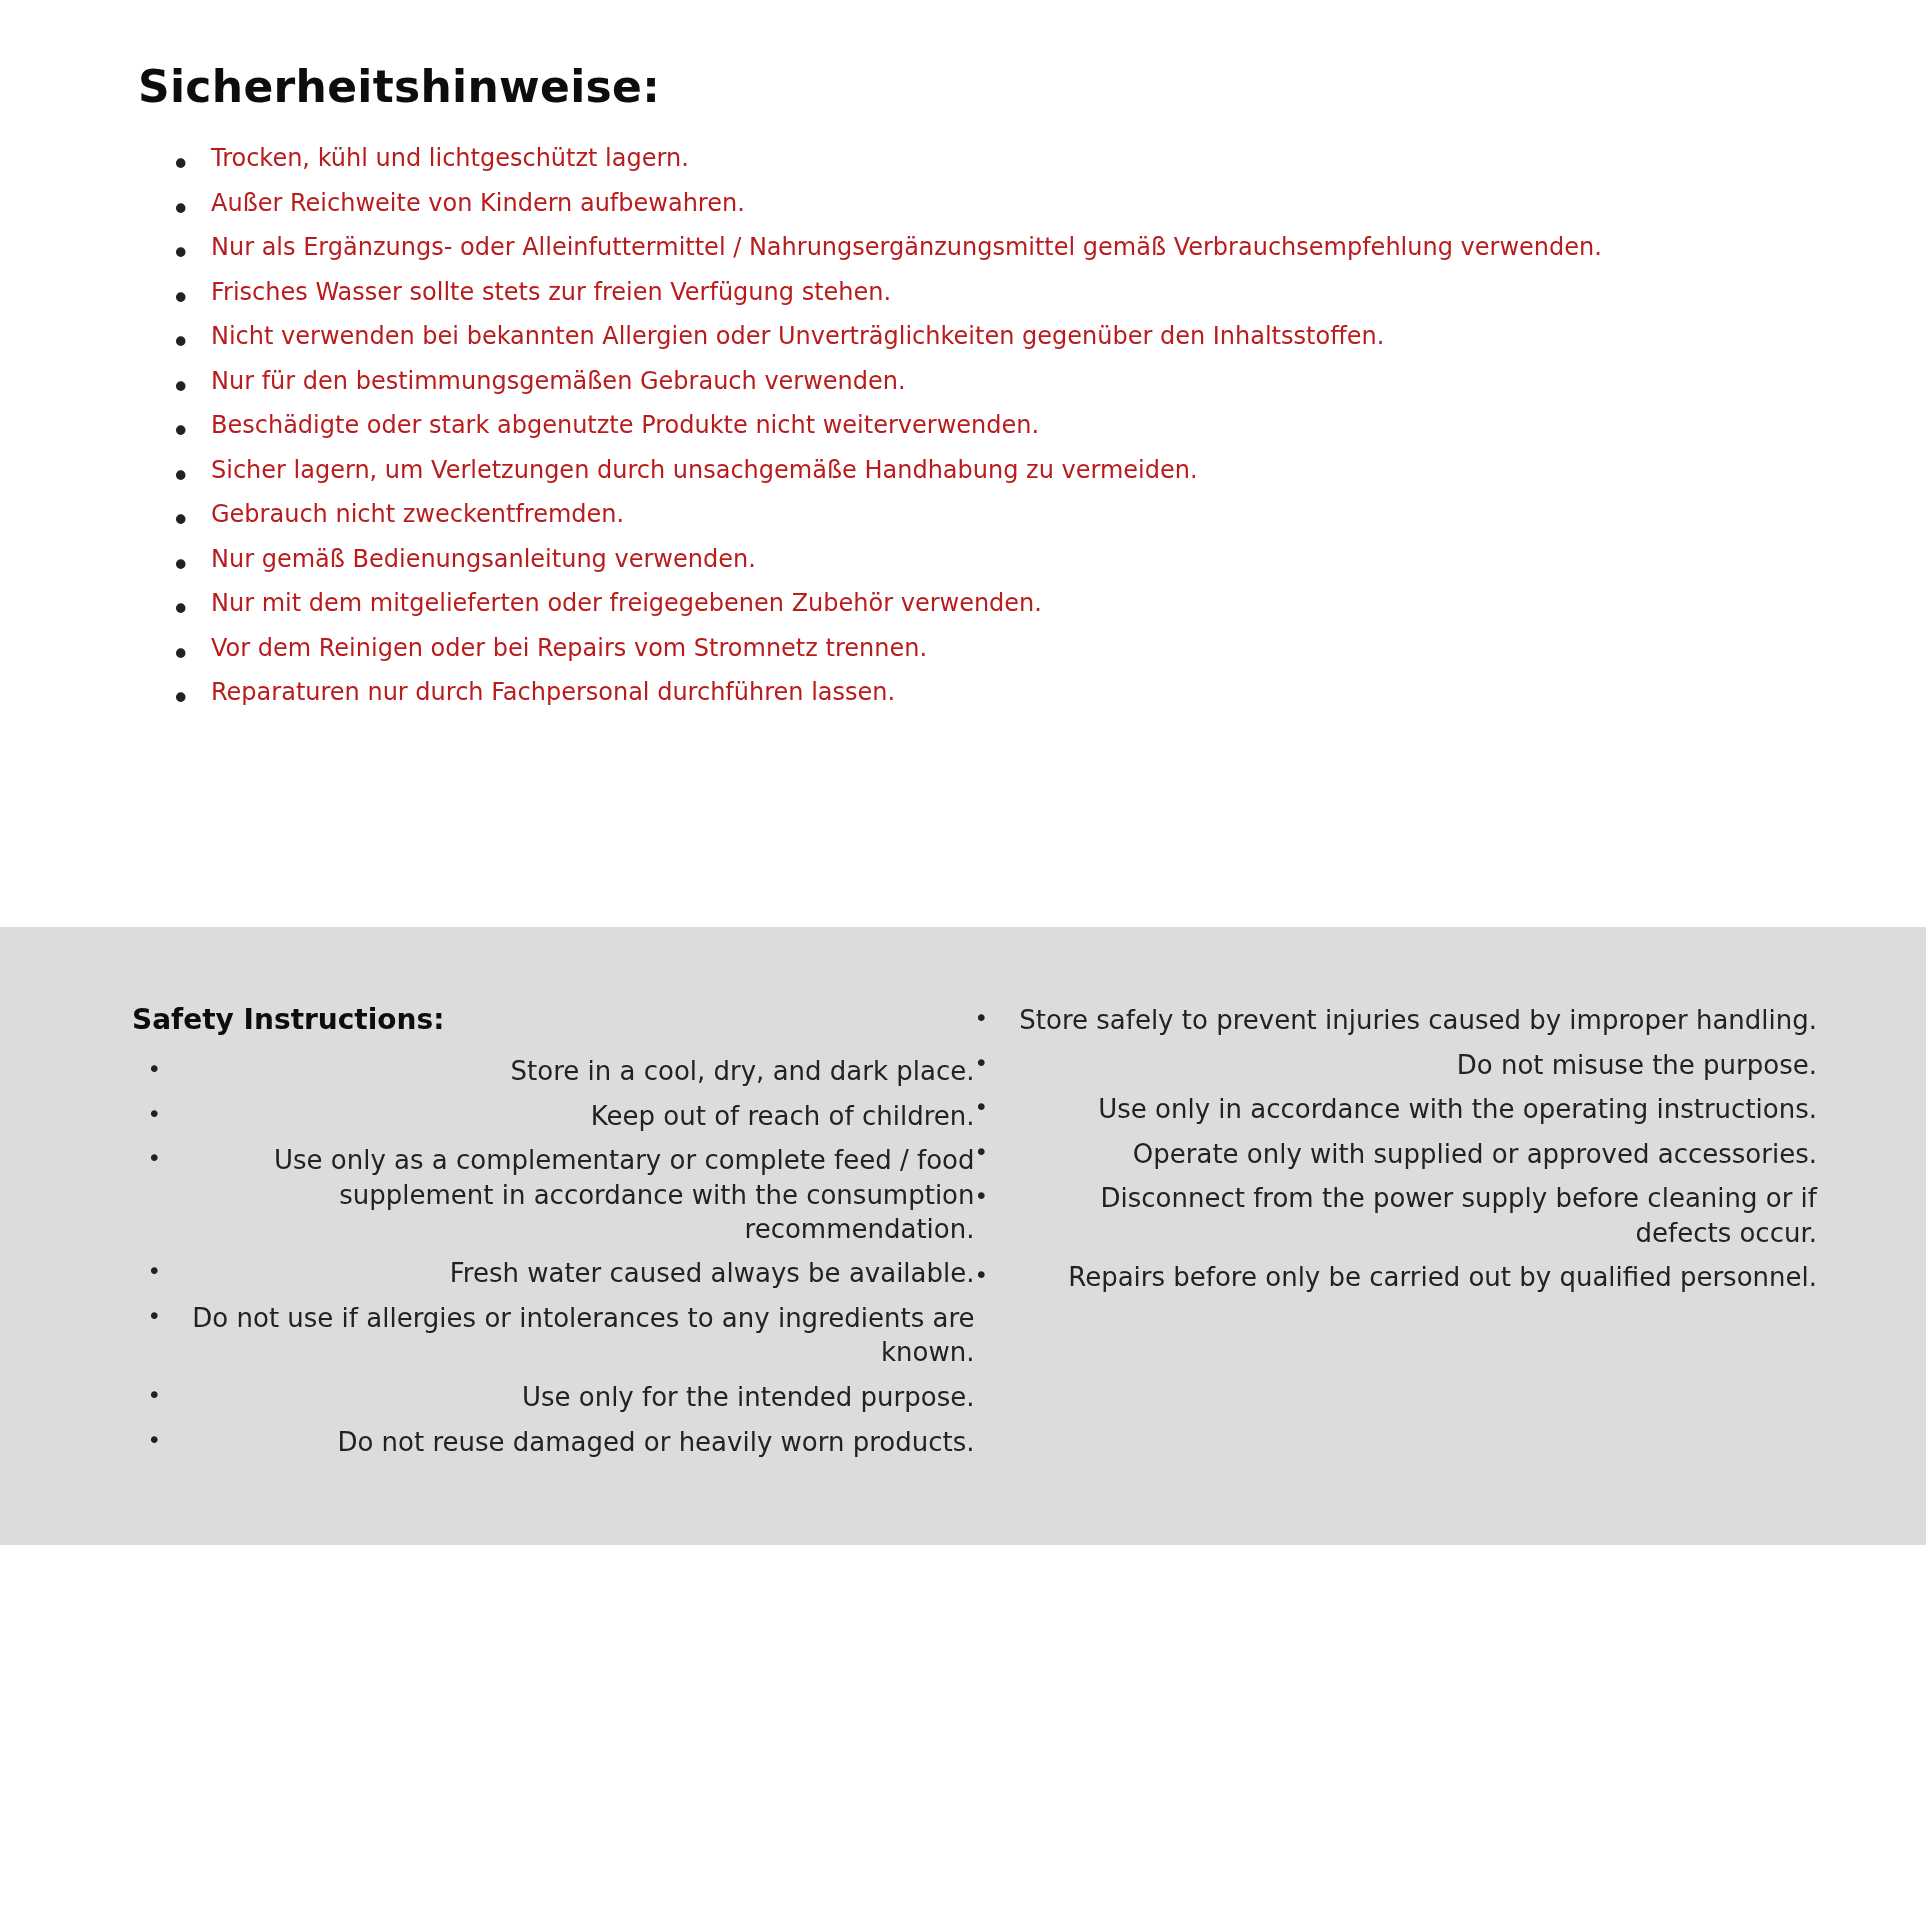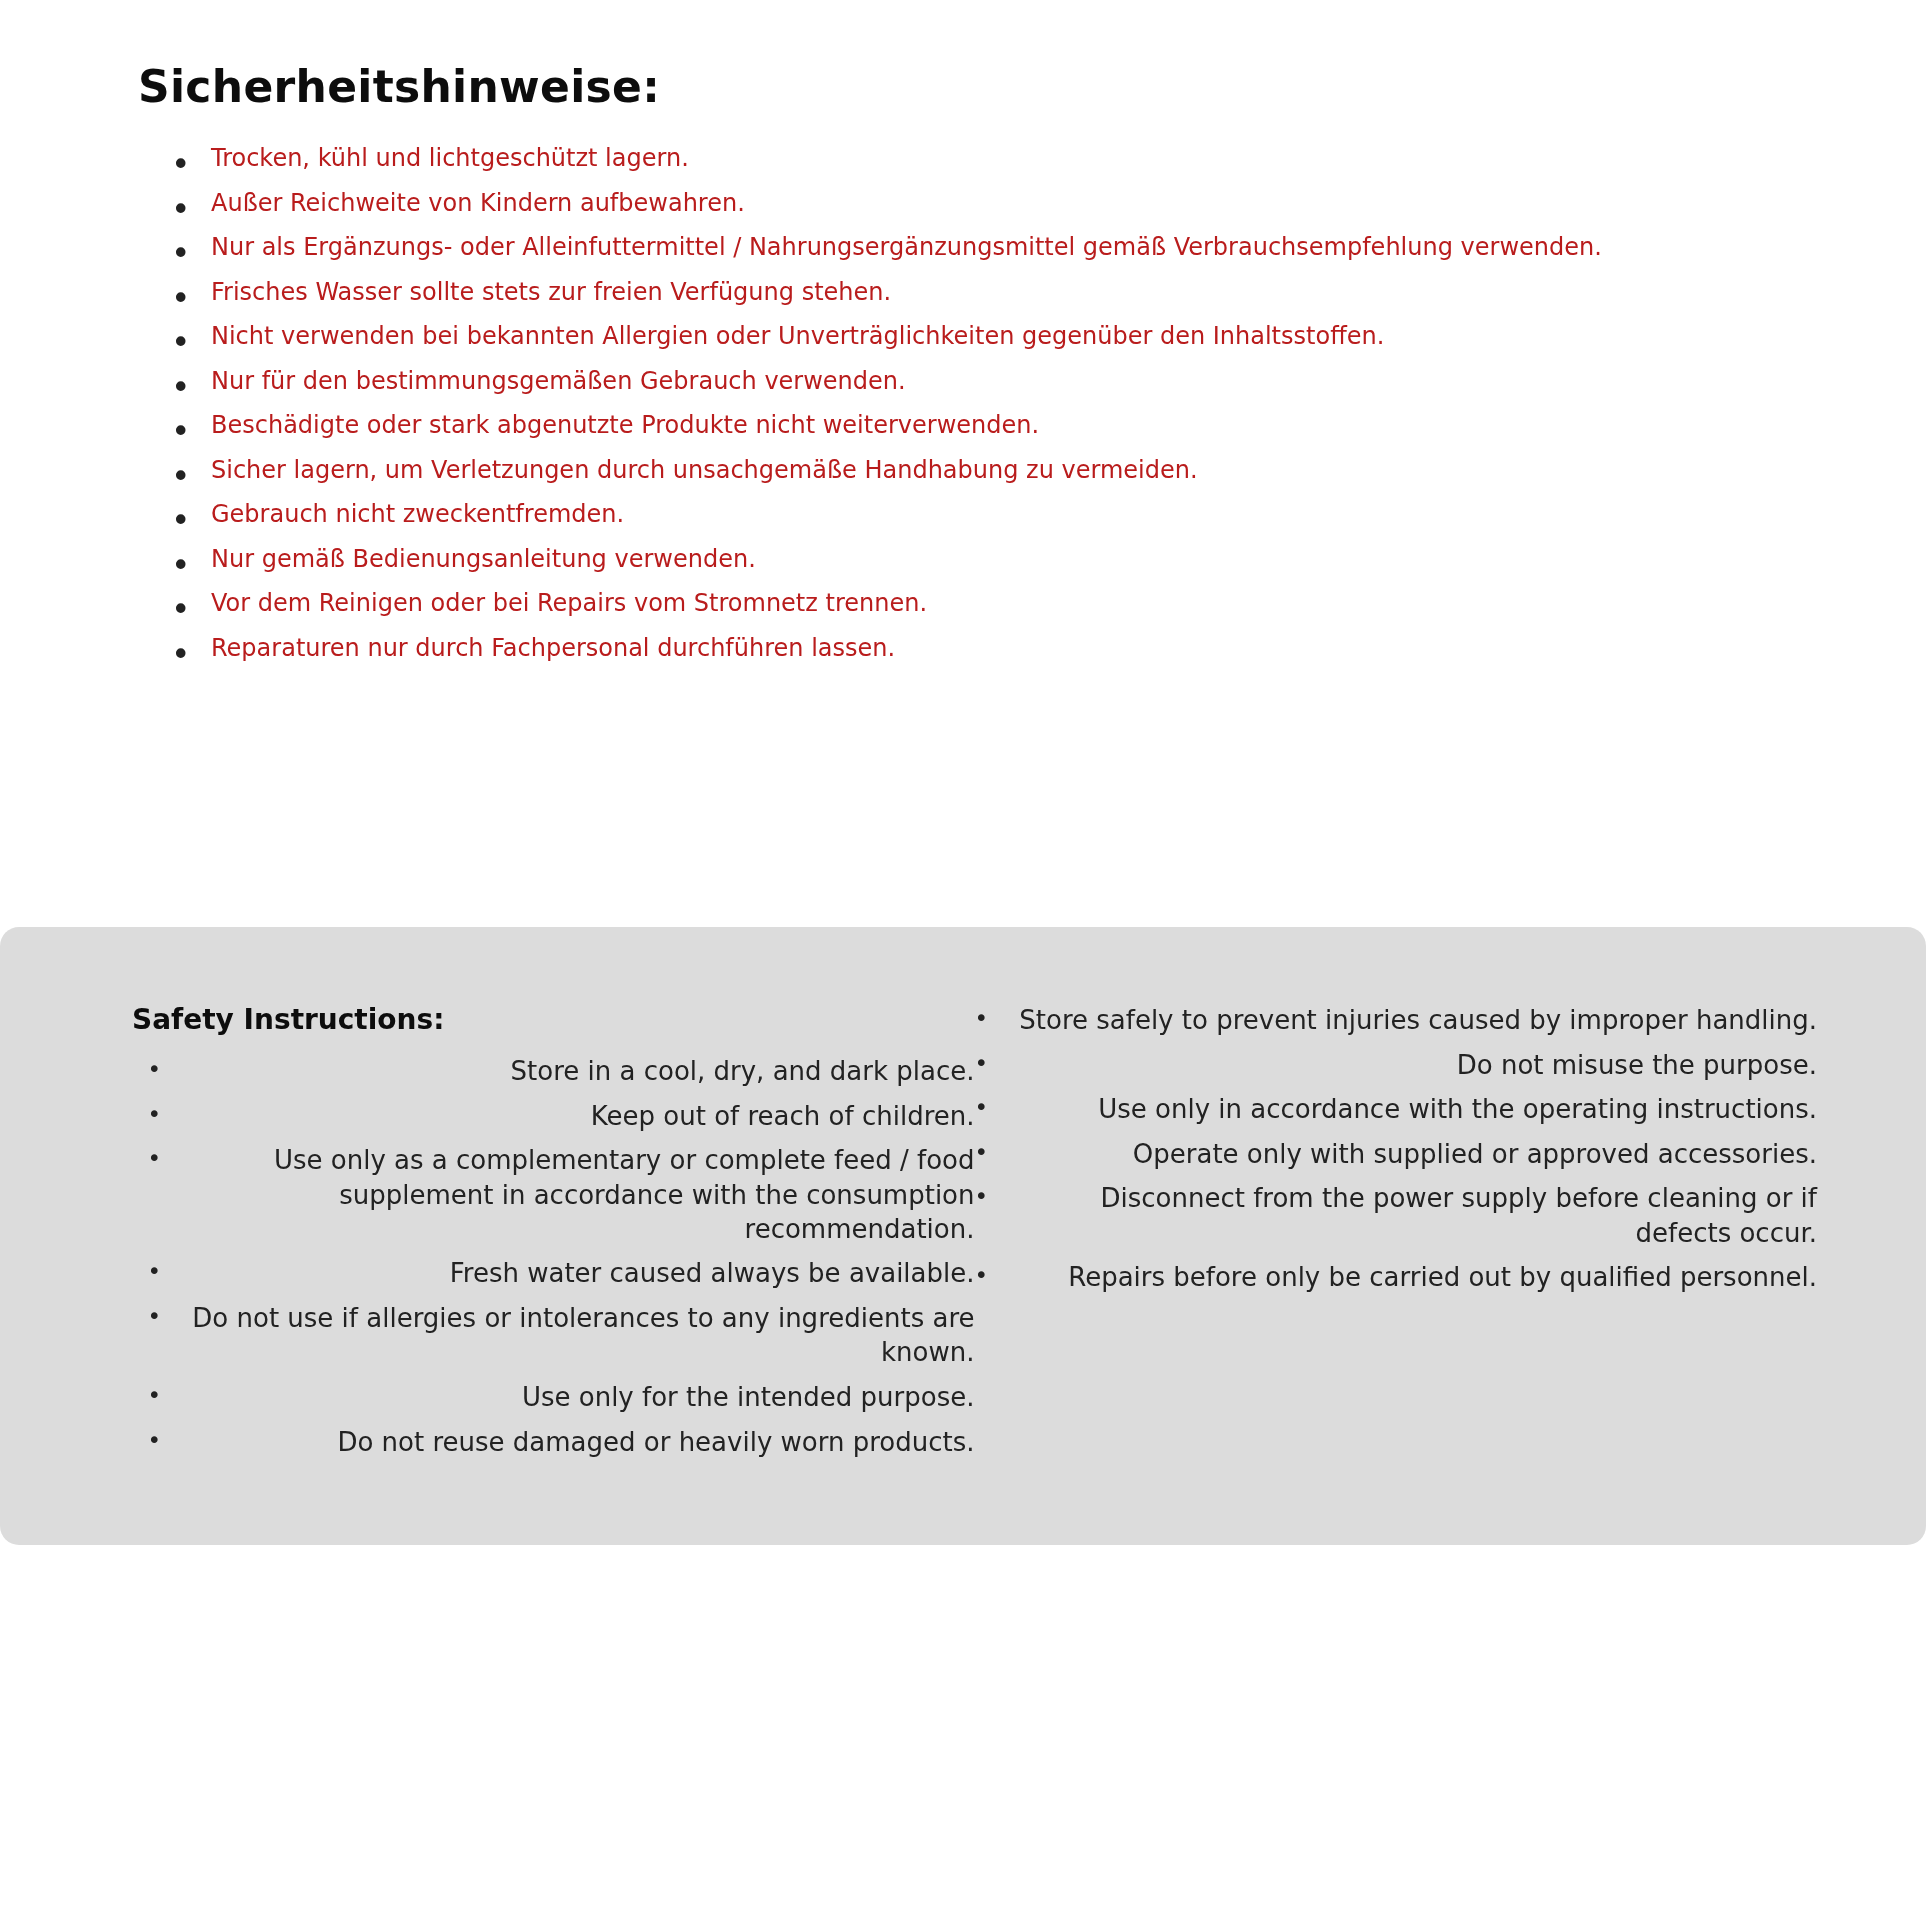--- a/index.html
+++ b/index.html
@@ -52,21 +52,20 @@
     color: #222222;
   }
 
   
   .english-section {
     box-sizing: border-box;
     height: 618px;
     background: #dcdcdc;
     padding: 76px 109px 0 132px;
     display: flex;
-    border-radius: 19px;
   }
   .english-col {
     flex: 1 1 0;
     min-width: 0;
   }
   .english-title {
     margin: 0 0 18px 0;
     font-size: 28px;
     font-weight: 700;
     color: #0d0d0d;
@@ -106,20 +105,21 @@
     <li>Trocken, kühl und lichtgeschützt lagern.</li>
     <li>Außer Reichweite von Kindern aufbewahren.</li>
     <li>Nur als Ergänzungs- oder Alleinfuttermittel / Nahrungsergänzungsmittel gemäß Verbrauchsempfehlung verwenden.</li>
     <li>Frisches Wasser sollte stets zur freien Verfügung stehen.</li>
     <li>Nicht verwenden bei bekannten Allergien oder Unverträglichkeiten gegenüber den Inhaltsstoffen.</li>
     <li>Nur für den bestimmungsgemäßen Gebrauch verwenden.</li>
     <li>Beschädigte oder stark abgenutzte Produkte nicht weiterverwenden.</li>
     <li>Sicher lagern, um Verletzungen durch unsachgemäße Handhabung zu vermeiden.</li>
     <li>Gebrauch nicht zweckentfremden.</li>
     <li>Nur gemäß Bedienungsanleitung verwenden.</li>
+    <li>Nur mit dem mitgelieferten oder freigegebenen Zubehör verwenden.</li>
     <li>Vor dem Reinigen oder bei Repairs vom Stromnetz trennen.</li>
     <li>Reparaturen nur durch Fachpersonal durchführen lassen.</li>
   </ul>
 </div>
 
 <div class="english-section">
   <div class="english-col left">
     <h2 class="english-title">Safety Instructions:</h2>
     <ul class="english-list">
       <li>Store in a cool, dry, and dark place.</li>

